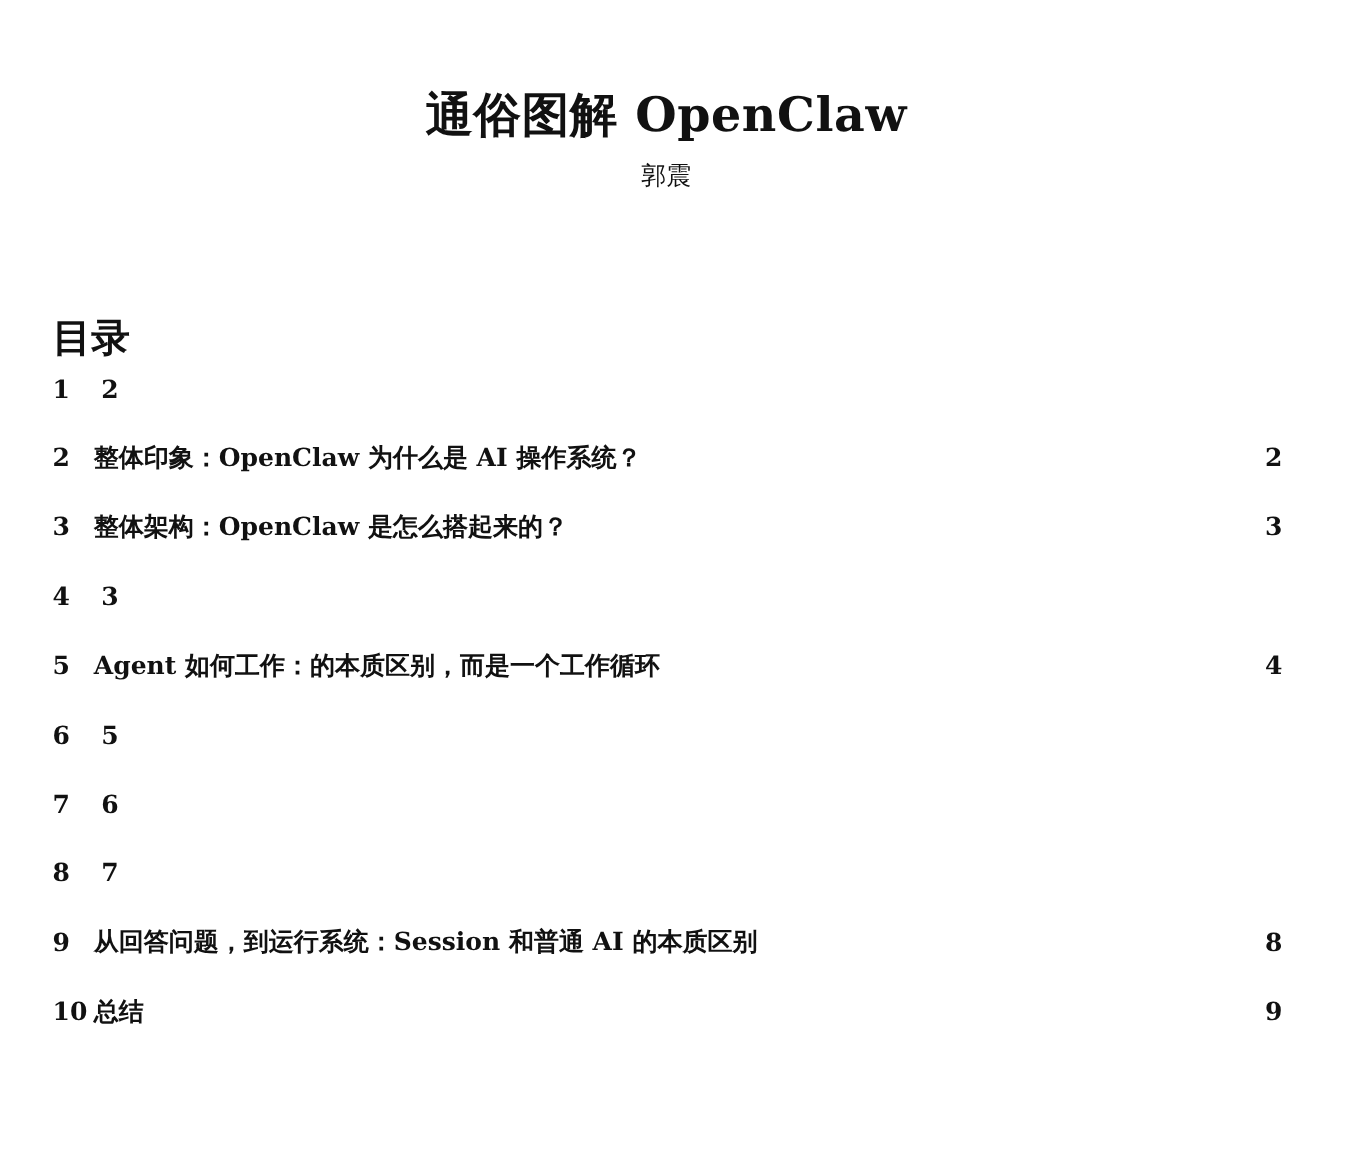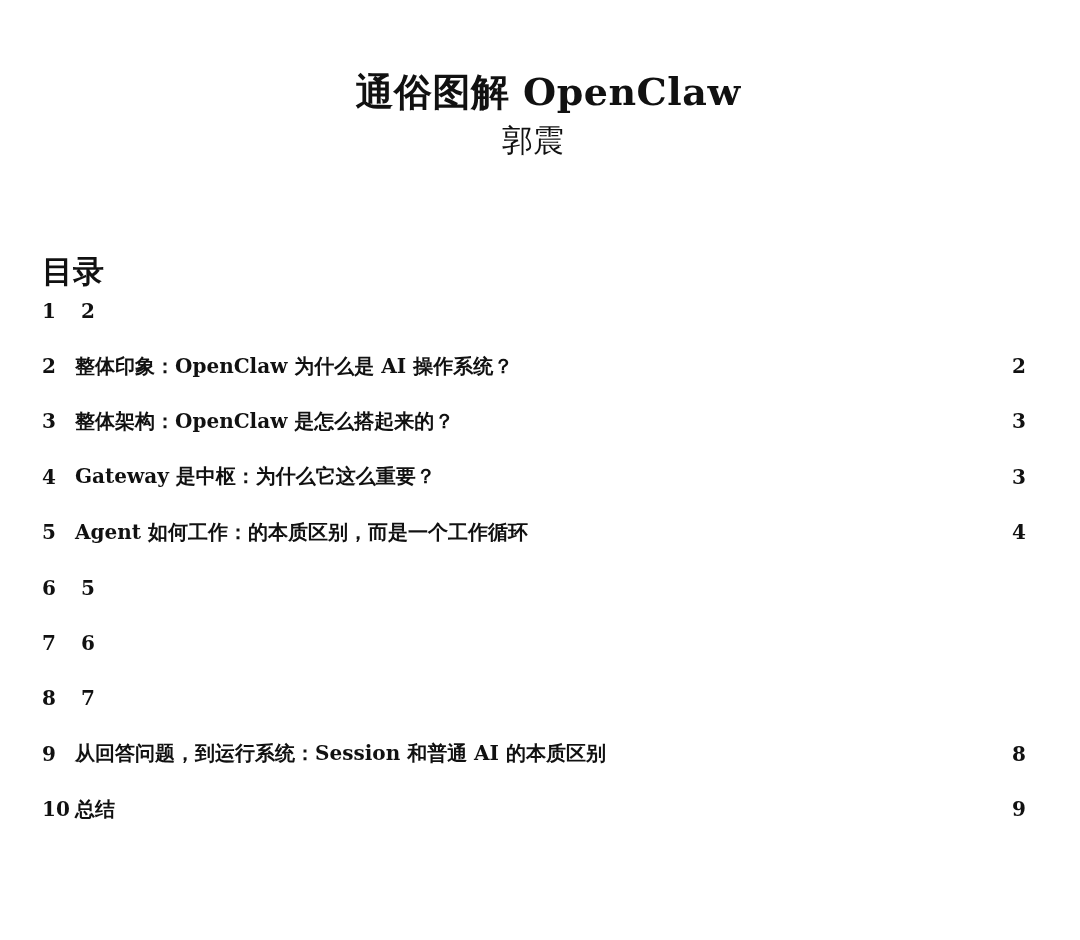--- a/index.html
+++ b/index.html
@@ -18,29 +18,28 @@
     .title {
       position: absolute;
       top: 40px;
       left: 0;
       width: 1066px;
       text-align: center;
       font-size: 38px;
       font-weight: bold;
       line-height: 54px;
       letter-spacing: 0.5px;
-      padding-left: 15px;
     }
     .author {
       position: absolute;
       top: 122px;
       left: 0;
       width: 1066px;
       text-align: center;
-      font-size: 31px;
+      font-size: 20px;
       line-height: 36px;
     }
     .toc-heading {
       position: absolute;
       top: 223px;
       left: 42px;
       font-size: 31px;
       font-weight: bold;
       line-height: 44px;
       text-align: center;
@@ -95,21 +94,20 @@
     <span class="toc-title">整体印象：OpenClaw 为什么是 AI 操作系统？</span>
     <span class="toc-page">2</span>
   </li>
   <li class="toc-entry">
     <span class="toc-num">3</span>
     <span class="toc-title">整体架构：OpenClaw 是怎么搭起来的？</span>
     <span class="toc-page">3</span>
   </li>
   <li class="toc-entry">
     <span class="toc-num">4</span>
-    <span class="toc-title">Gateway 是中枢：为什么它这么重要？</span>
     <span class="toc-page">3</span>
   </li>
   <li class="toc-entry">
     <span class="toc-num">5</span>
     <span class="toc-title">Agent 如何工作：的本质区别，而是一个工作循环</span>
     <span class="toc-page">4</span>
   </li>
   <li class="toc-entry">
     <span class="toc-num">6</span>
     <span class="toc-page">5</span>

